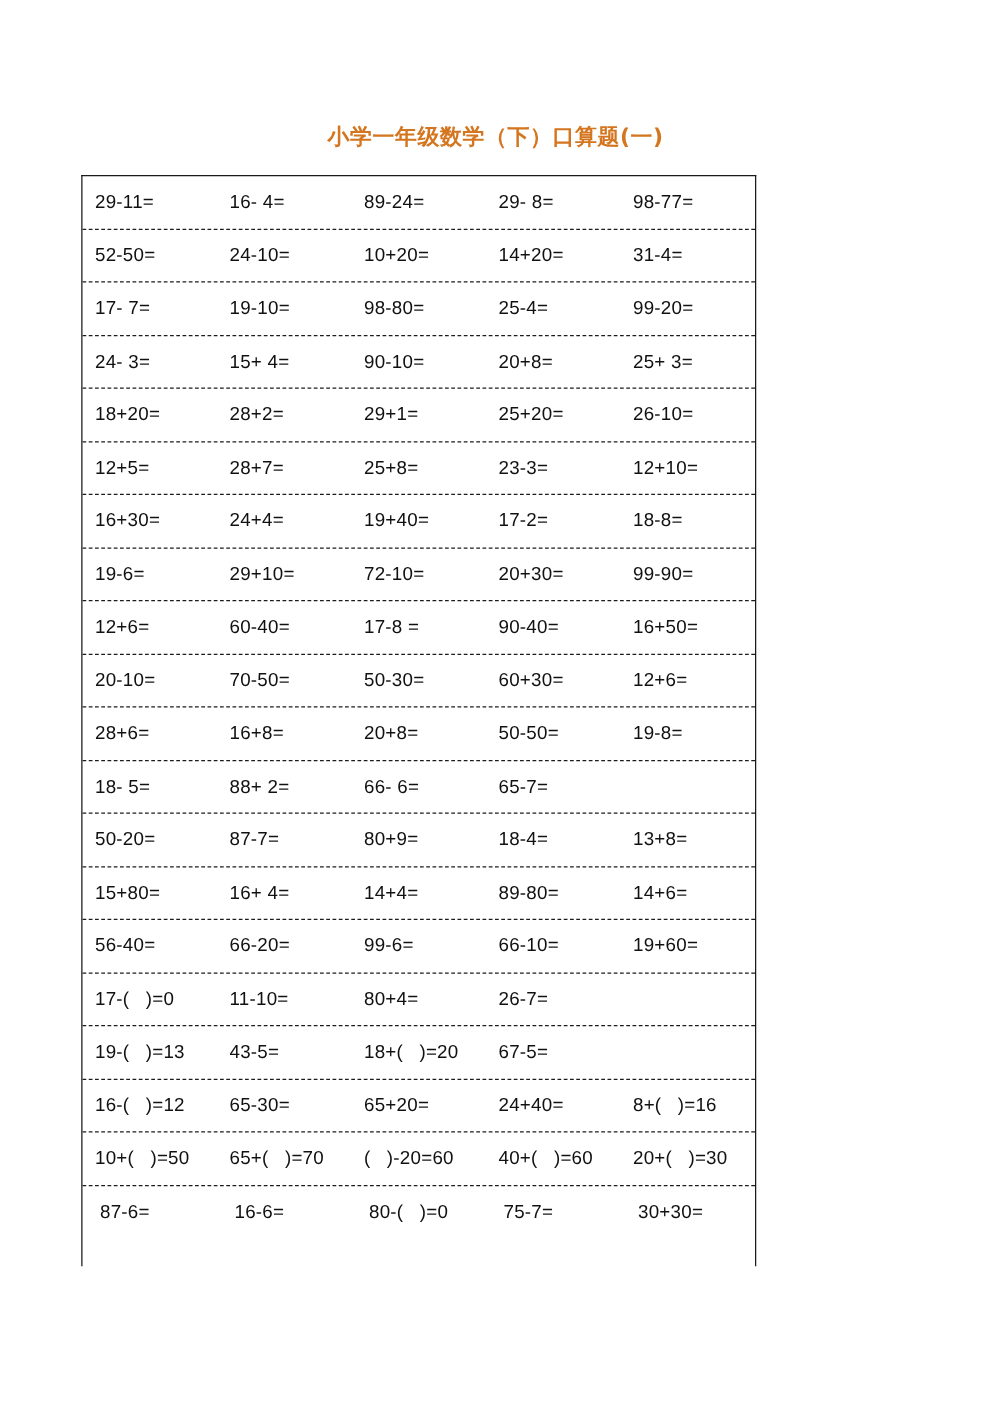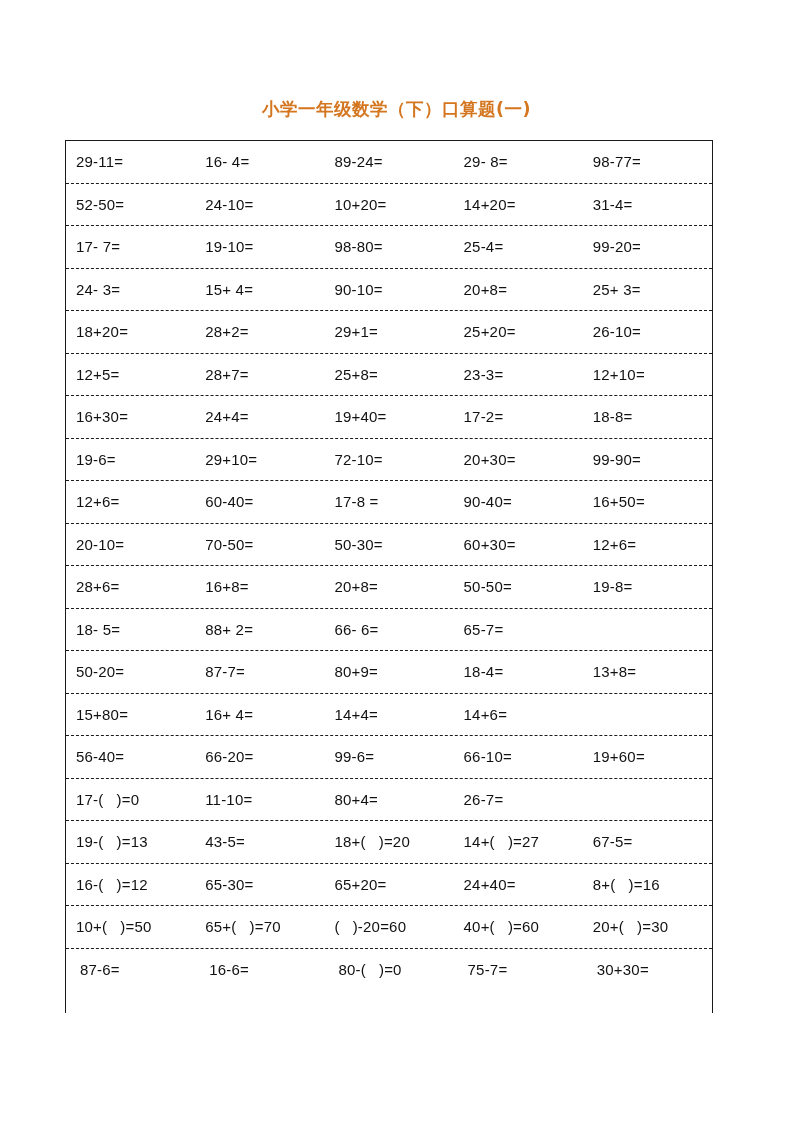--- a/index.html
+++ b/index.html
@@ -29,21 +29,21 @@
     font-weight: bold;
     letter-spacing: 0.5px;
     color: #d4761f;
     font-family: "DejaVu Sans", "Liberation Sans", sans-serif;
     white-space: nowrap;
   }
   .problem-table {
     position: absolute;
     left: 65px;
     top: 140px;
-    width: 648px;
+    width: 540px;
     border-left: 1.4px solid #1a1a1a;
     border-right: 1.4px solid #1a1a1a;
     border-top: 1.4px solid #1a1a1a;
     border-bottom: none;
     box-sizing: border-box;
     padding-bottom: 22px;
     background: #ffffff;
   }
   .problem-row {
     display: flex;
@@ -164,40 +164,40 @@
         <div class="problem-cell">50-20=</div>
         <div class="problem-cell">87-7=</div>
         <div class="problem-cell">80+9=</div>
         <div class="problem-cell">18-4=</div>
         <div class="problem-cell">13+8=</div>
       </div>
       <div class="problem-row">
         <div class="problem-cell">15+80=</div>
         <div class="problem-cell">16+ 4=</div>
         <div class="problem-cell">14+4=</div>
+        <div class="problem-cell">89-80=</div>
         <div class="problem-cell">14+6=</div>
       </div>
       <div class="problem-row">
         <div class="problem-cell">56-40=</div>
         <div class="problem-cell">66-20=</div>
         <div class="problem-cell">99-6=</div>
         <div class="problem-cell">66-10=</div>
         <div class="problem-cell">19+60=</div>
       </div>
       <div class="problem-row">
         <div class="problem-cell">17-(   )=0</div>
         <div class="problem-cell">11-10=</div>
         <div class="problem-cell">80+4=</div>
         <div class="problem-cell">26-7=</div>
       </div>
       <div class="problem-row">
         <div class="problem-cell">19-(   )=13</div>
         <div class="problem-cell">43-5=</div>
         <div class="problem-cell">18+(   )=20</div>
-        <div class="problem-cell">14+(   )=27</div>
         <div class="problem-cell">67-5=</div>
       </div>
       <div class="problem-row">
         <div class="problem-cell">16-(   )=12</div>
         <div class="problem-cell">65-30=</div>
         <div class="problem-cell">65+20=</div>
         <div class="problem-cell">24+40=</div>
         <div class="problem-cell">8+(   )=16</div>
       </div>
       <div class="problem-row">

